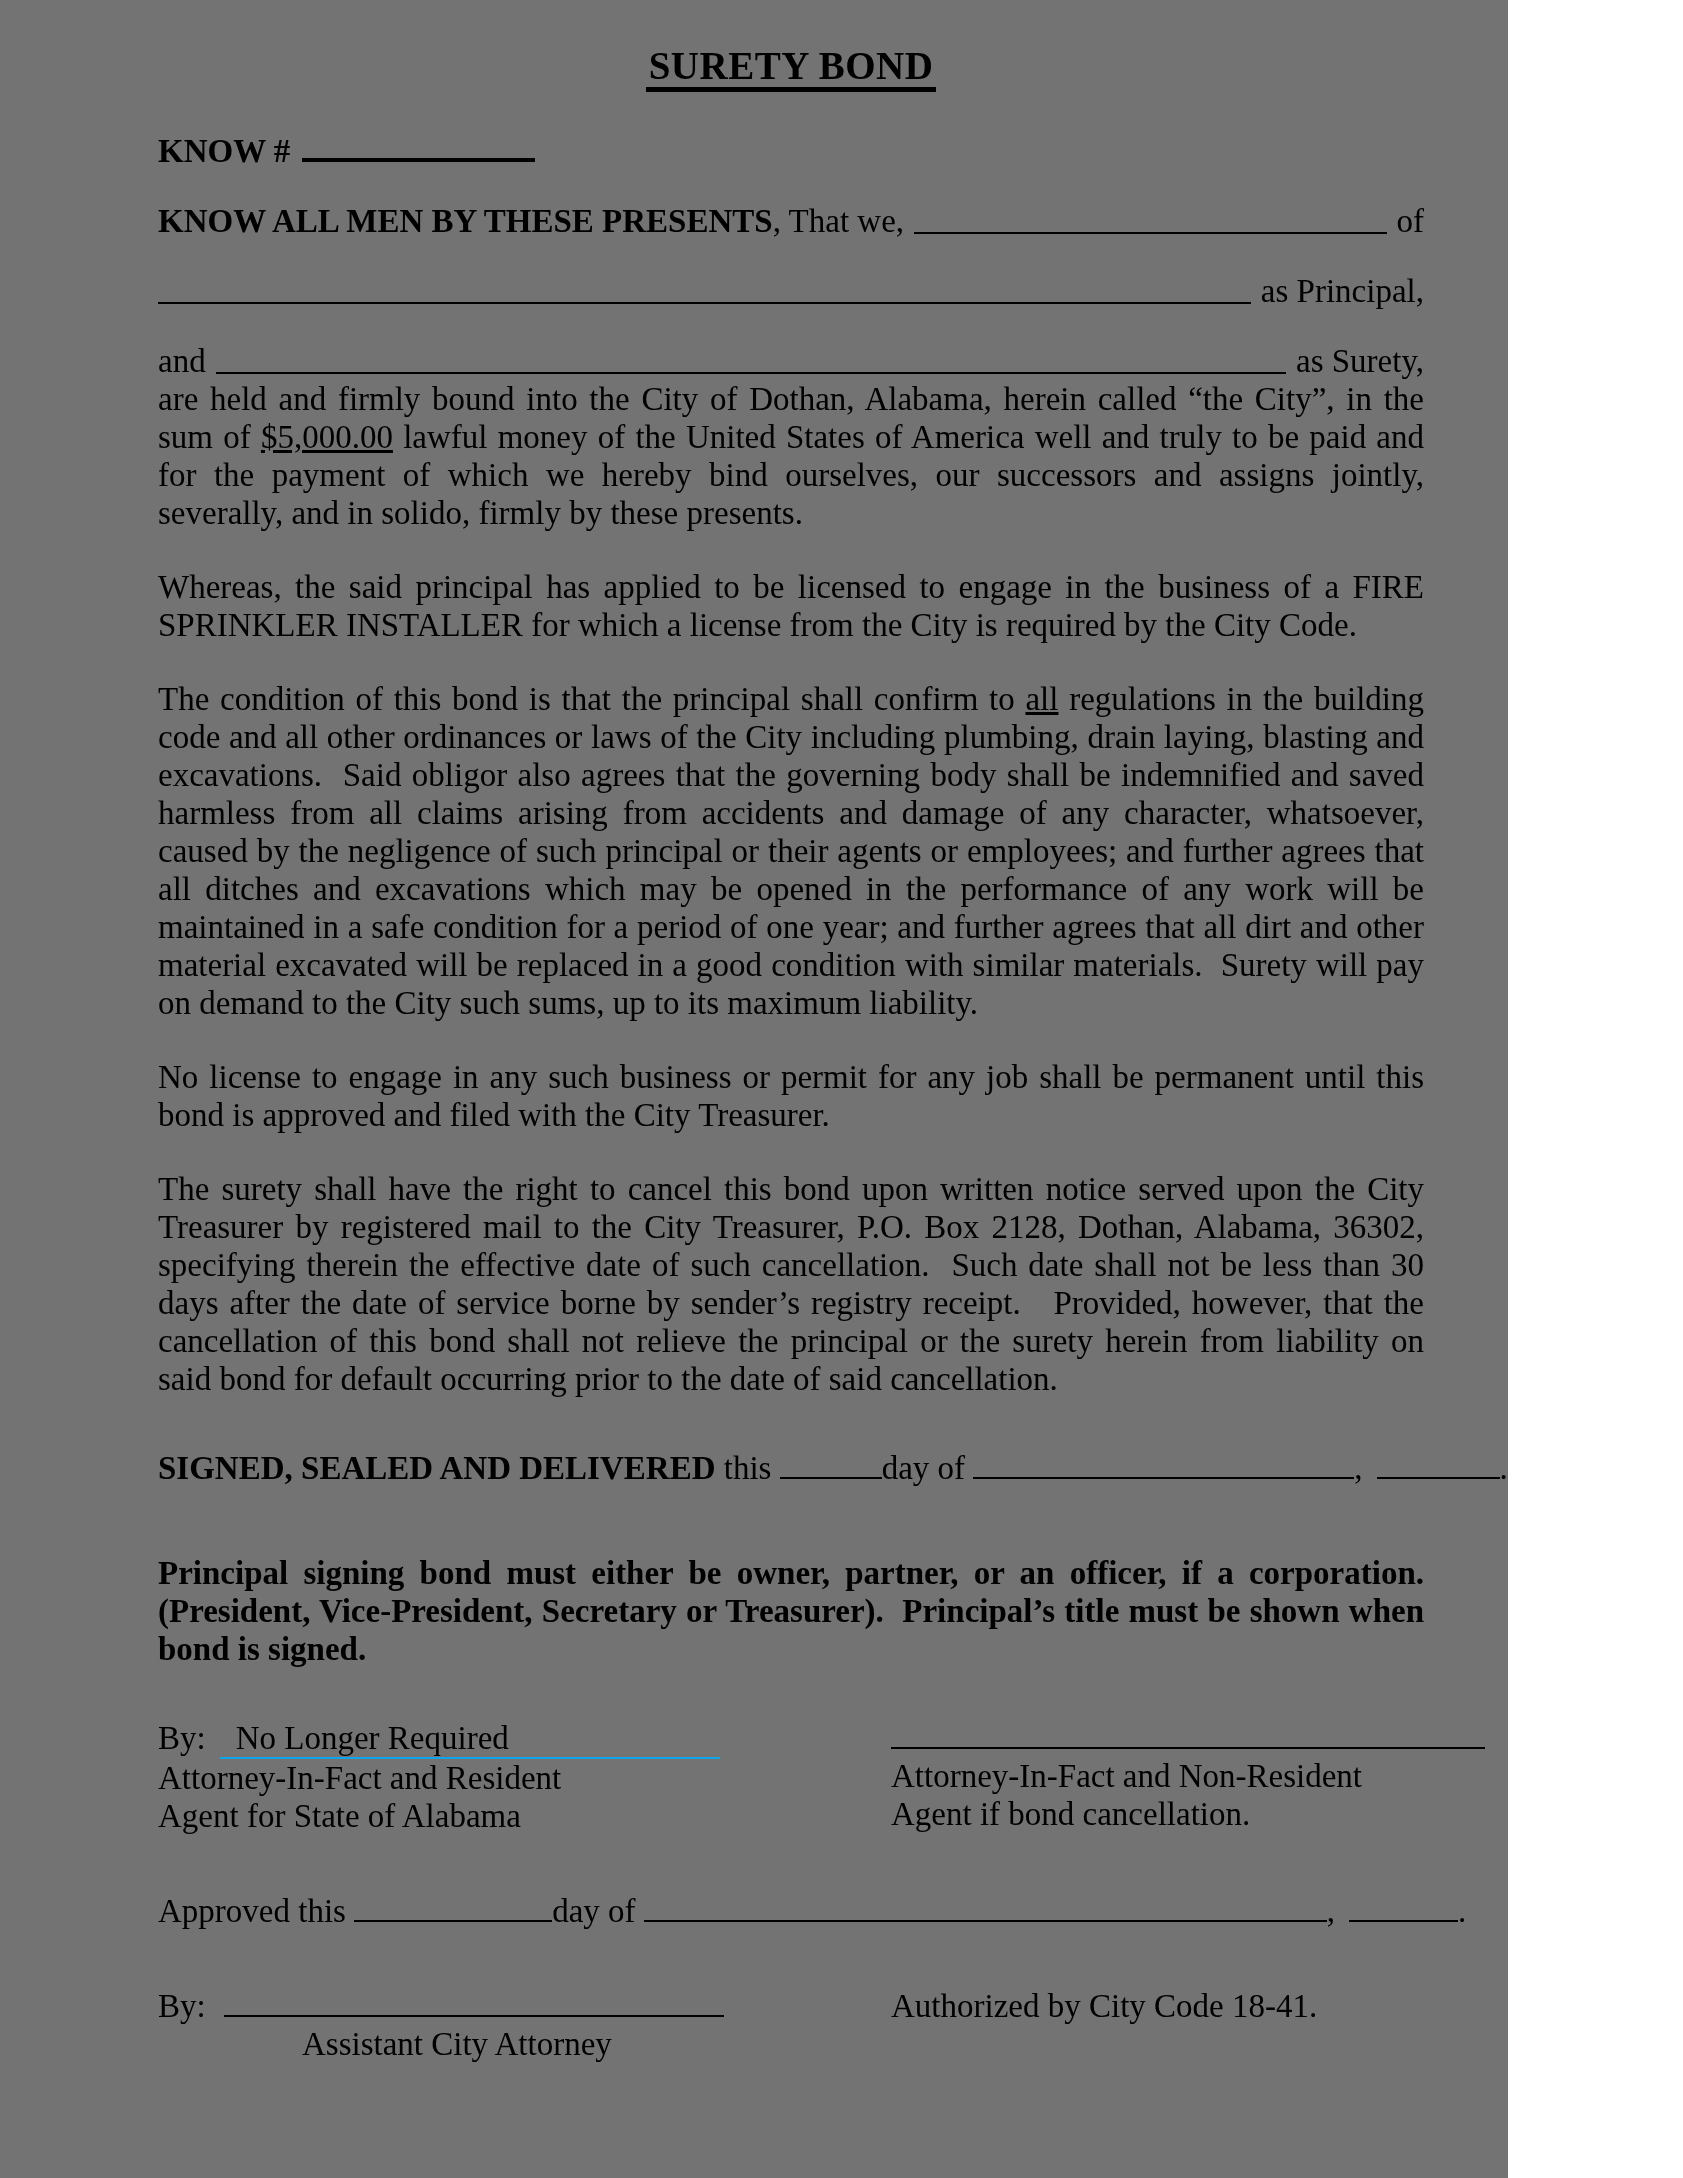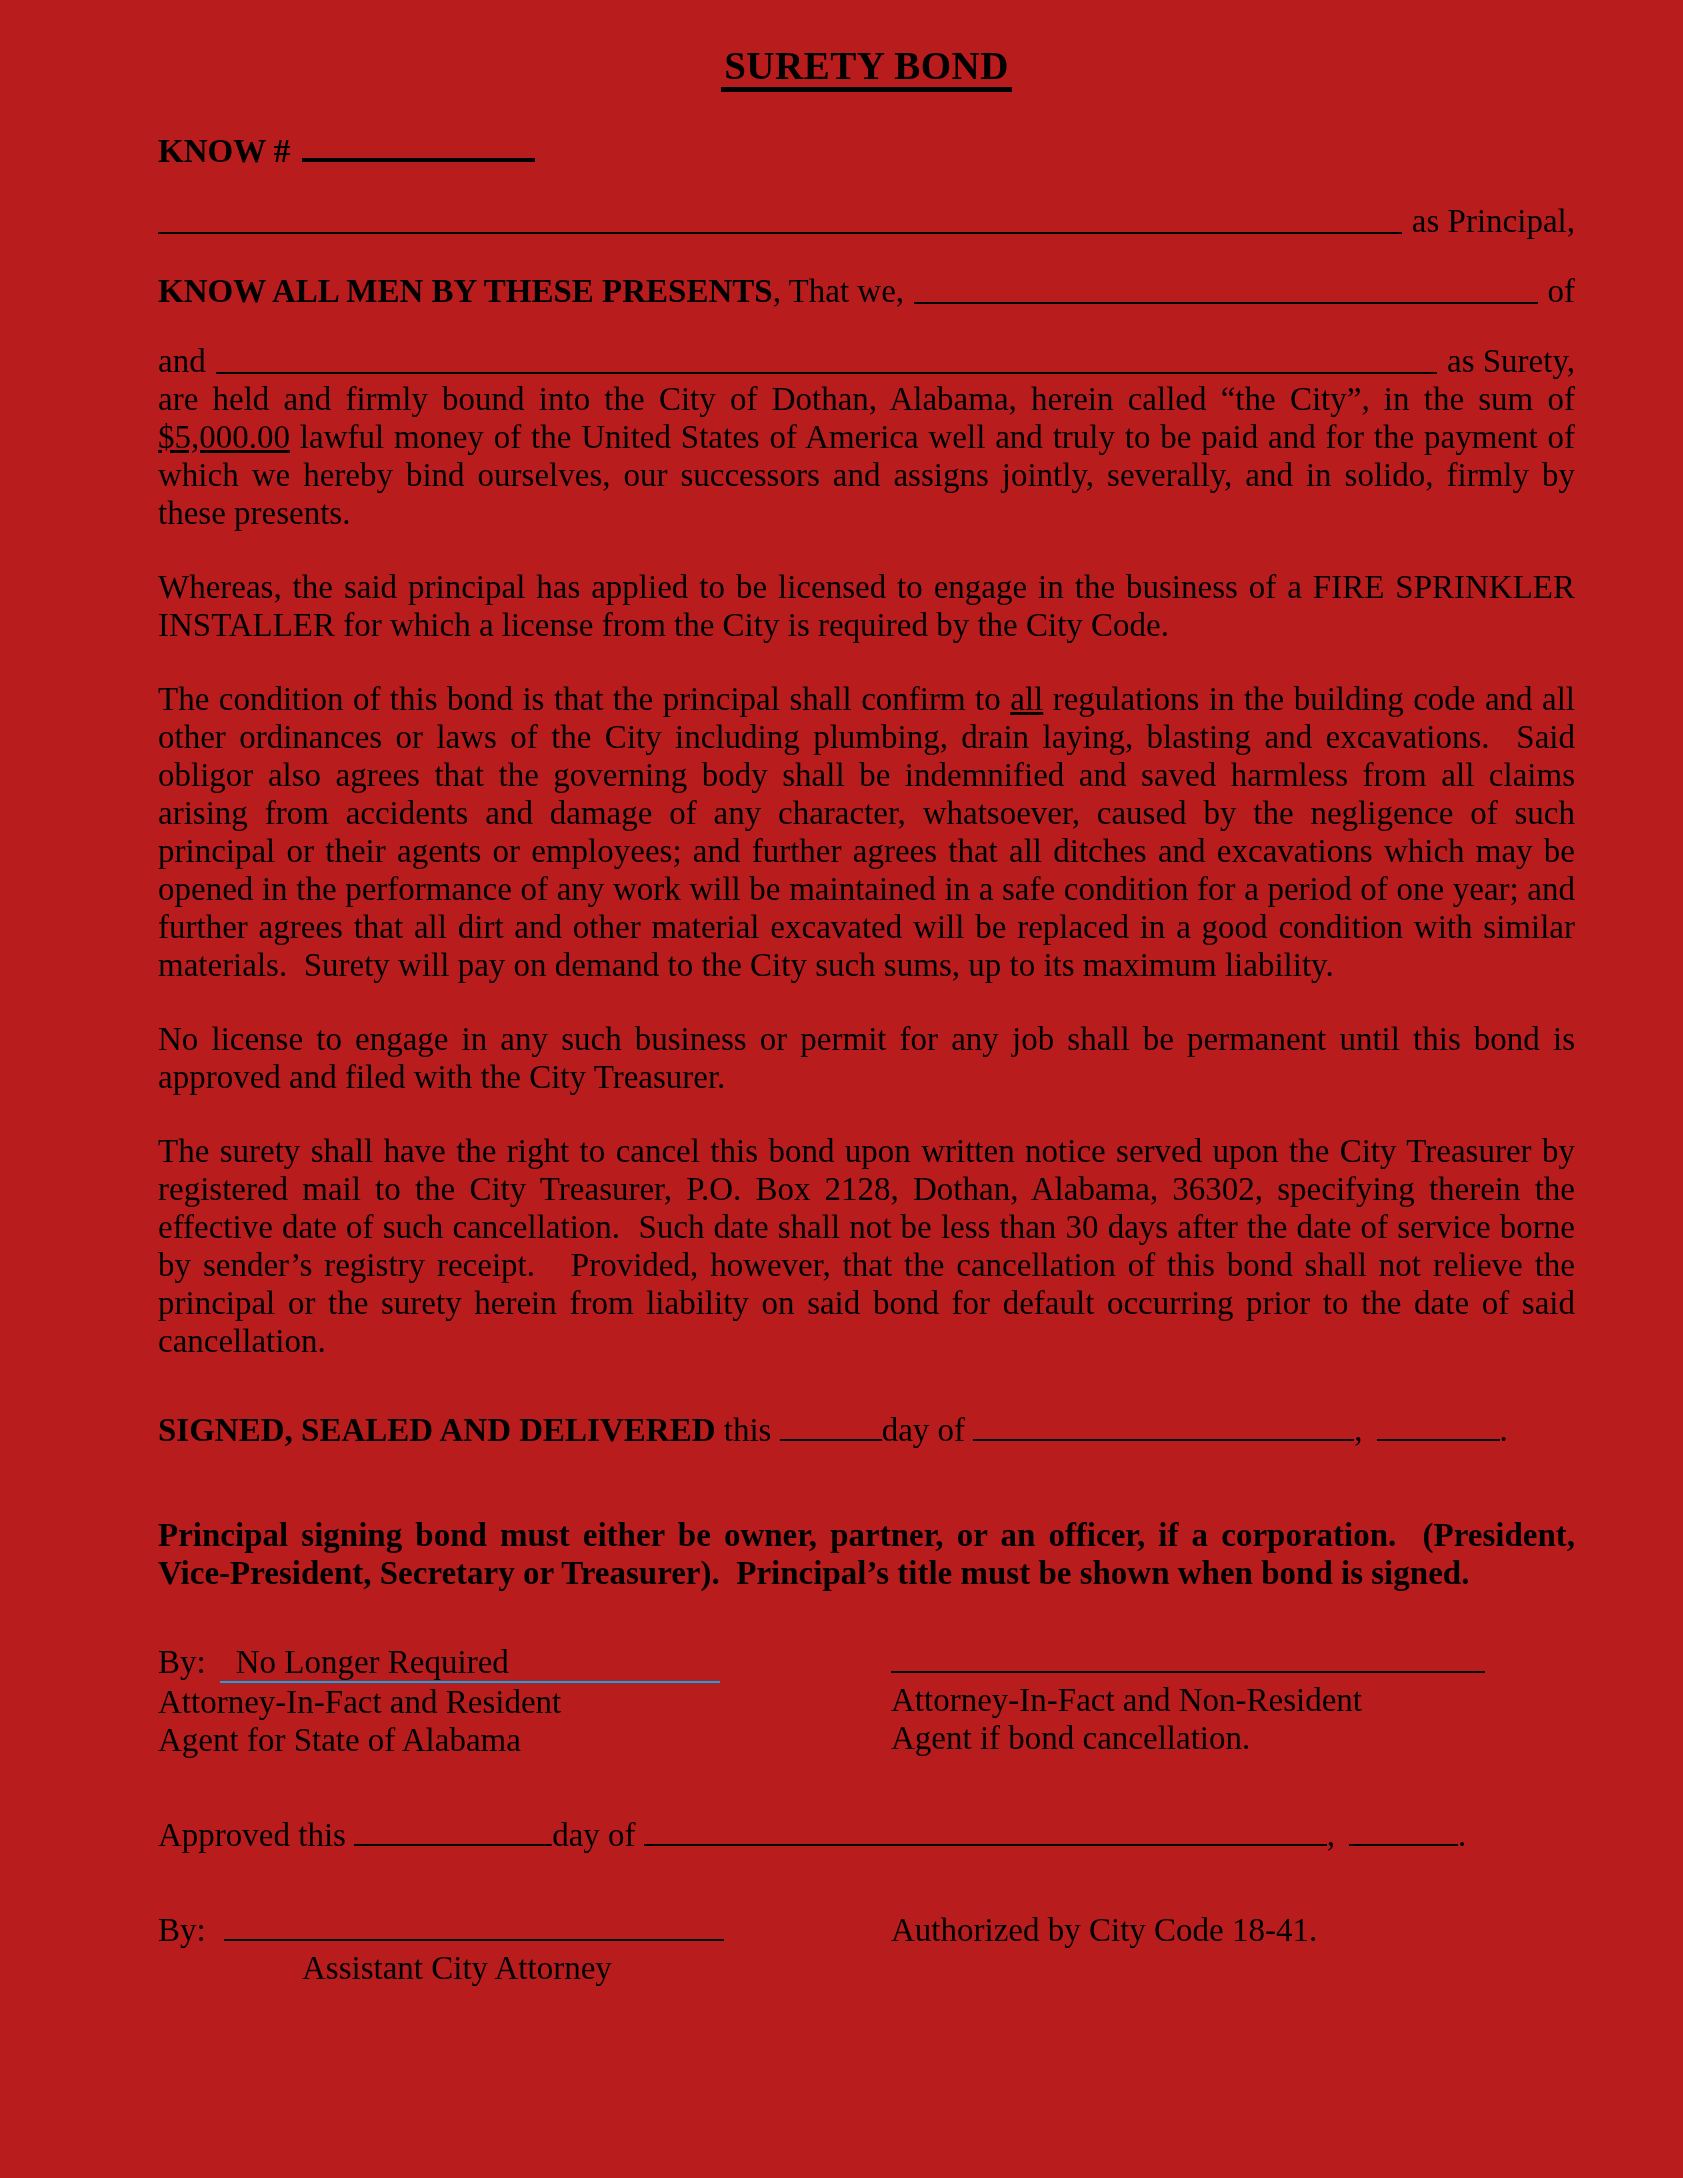--- a/index.html
+++ b/index.html
@@ -1,26 +1,26 @@
 <!DOCTYPE html>
 <html><head>
 <meta charset="utf-8">
 <style>
   * { box-sizing: border-box; }
   html, body { margin: 0; padding: 0; background: #ffffff; }
   .page {
     position: relative;
-    width: 1683px;
+    width: 1508px;
     height: 2178px;
-    background: #b91c1c;
+    background: #737373;
     color: #000000;
     font-family: "Liberation Serif", "DejaVu Serif", serif;
     font-size: 33px;
     line-height: 38px;
-    padding: 42px 108px 0 158px;
+    padding: 42px 84px 0 158px;
     overflow: hidden;
   }
   .b { font-weight: bold; }
   .title-row { text-align: center; margin-bottom: 42px; }
   .doc-title {
     font-weight: bold;
     font-size: 39px;
     line-height: 48px;
     letter-spacing: 0.5px;
     border-bottom: 5px solid #000;
@@ -66,28 +66,28 @@
 
 <div class="page">
 
   <div class="title-row">
     <span class="doc-title">SURETY BOND</span>
   </div>
 
   <div class="bond-row"><span class="b">KNOW #</span><span class="iblank thick w-bond"></span></div>
 
   <div class="fill-line">
+    <span class="txt"><span class="b">KNOW ALL MEN BY THESE PRESENTS</span><span>, That we,</span></span>
     <span class="blank"></span>
-    <span class="txt">as Principal,</span>
+    <span class="txt">of</span>
   </div>
 
   <div class="fill-line">
-    <span class="txt"><span class="b">KNOW ALL MEN BY THESE PRESENTS</span><span>, That we,</span></span>
     <span class="blank"></span>
-    <span class="txt">of</span>
+    <span class="txt">as Principal,</span>
   </div>
 
   <div class="fill-line" style="margin-bottom:0;margin-top:13px;">
     <span class="txt">and</span>
     <span class="blank"></span>
     <span class="txt">as Surety,</span>
   </div>
 
   <p class="para"><span>are held and firmly bound into the City of Dothan, Alabama, herein called “the City”, in the sum of </span><span class="u">$5,000.00</span><span> lawful money of the United States of America well and truly to be paid and for the payment of which we hereby bind ourselves, our successors and assigns jointly, severally, and in solido, firmly by these presents.</span></p>
 

